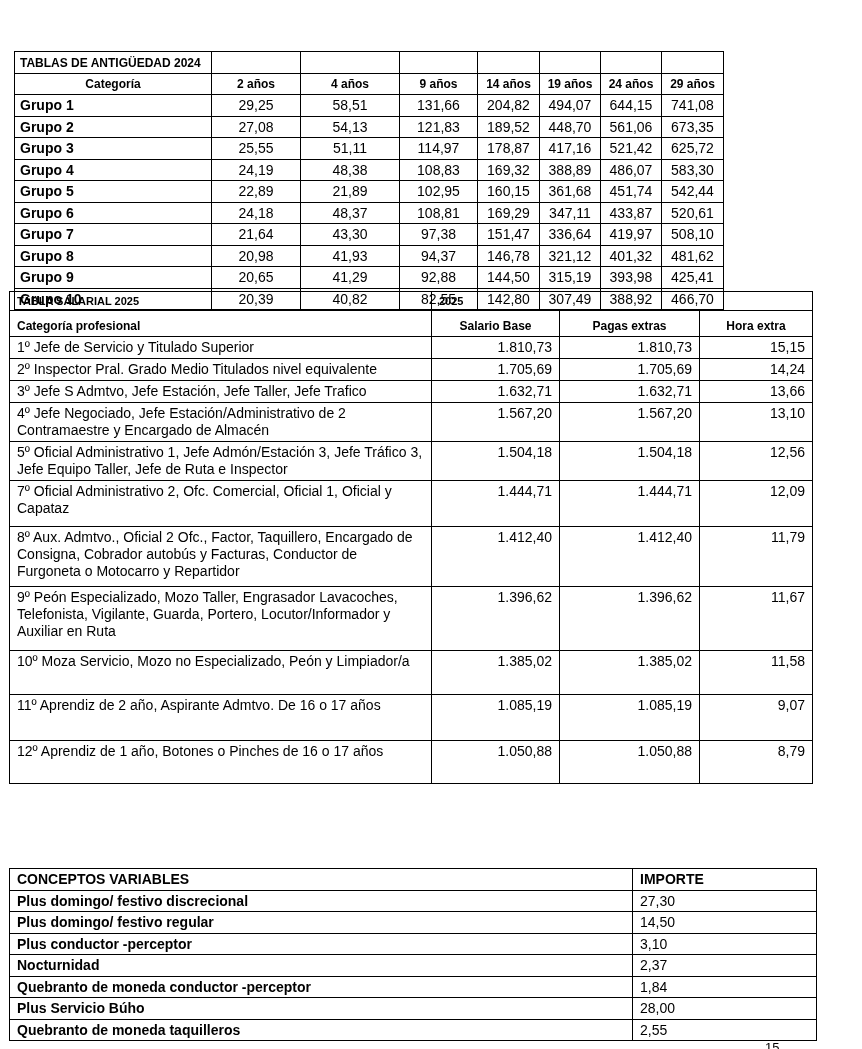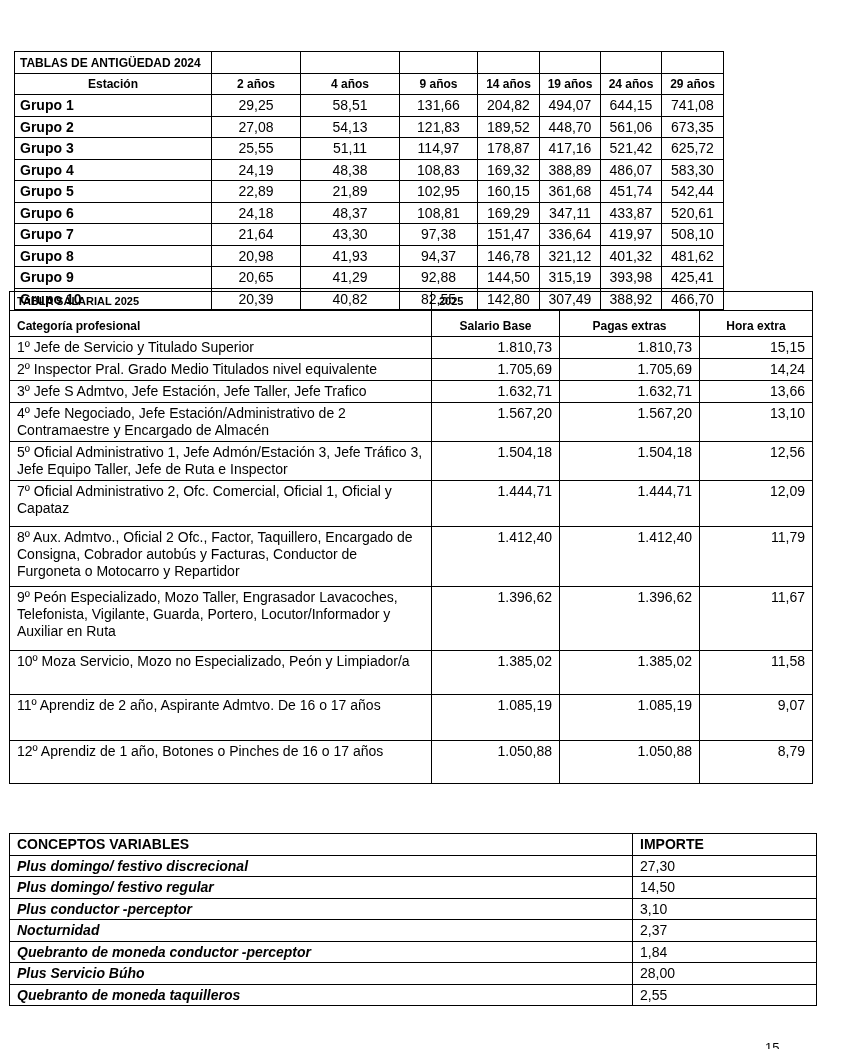--- a/index.html
+++ b/index.html
@@ -18,23 +18,23 @@
 
   
   #t2 { left: 9px; top: 291px; width: 803px; }
   #t2 td { font-size: 14px; line-height: 17px; vertical-align: top; padding: 2px 7px; white-space: normal; }
   #t2 tr.title td { height: 18px; font-size: 11px; font-weight: bold; vertical-align: middle; padding-top: 0; padding-bottom: 0; }
   #t2 tr.hdr td { height: 19px; font-size: 12px; font-weight: bold; vertical-align: middle; padding-top: 6px; padding-bottom: 0; }
   #t2 tr.hdr td.c { text-align: center; }
   #t2 td.num { text-align: right; }
 
   
-  #t3 { left: 9px; top: 833px; width: 807px; }
+  #t3 { left: 9px; top: 868px; width: 807px; }
   #t3 td { font-size: 14px; height: 20.5px; line-height: 18px; padding: 0 7px; }
-  #t3 td.lbl { font-weight: bold; font-style: italic; }
+  #t3 td.lbl { font-weight: bold; }
   #t3 tr.hdr td { font-weight: bold; }
 
   #page-number { position: absolute; left: 765px; top: 1040px; font-size: 13px; }
 </style>
 </head>
 <body>
 
 <table id="t1">
   <colgroup>
     <col style="width:197px">
@@ -51,21 +51,21 @@
       <td>TABLAS DE ANTIGÜEDAD 2024</td>
       <td></td>
         <td></td>
         <td></td>
       <td></td>
         <td></td>
         <td></td>
         <td></td>
     </tr>
     <tr class="hdr">
-      <td>Estación</td>
+      <td>Categoría</td>
       <td>2 años</td>
       <td>4 años</td>
       <td>9 años</td>
       <td>14 años</td>
       <td>19 años</td>
       <td>24 años</td>
       <td>29 años</td>
     </tr>
   <tr>
         <td class="grp">Grupo 1</td>

